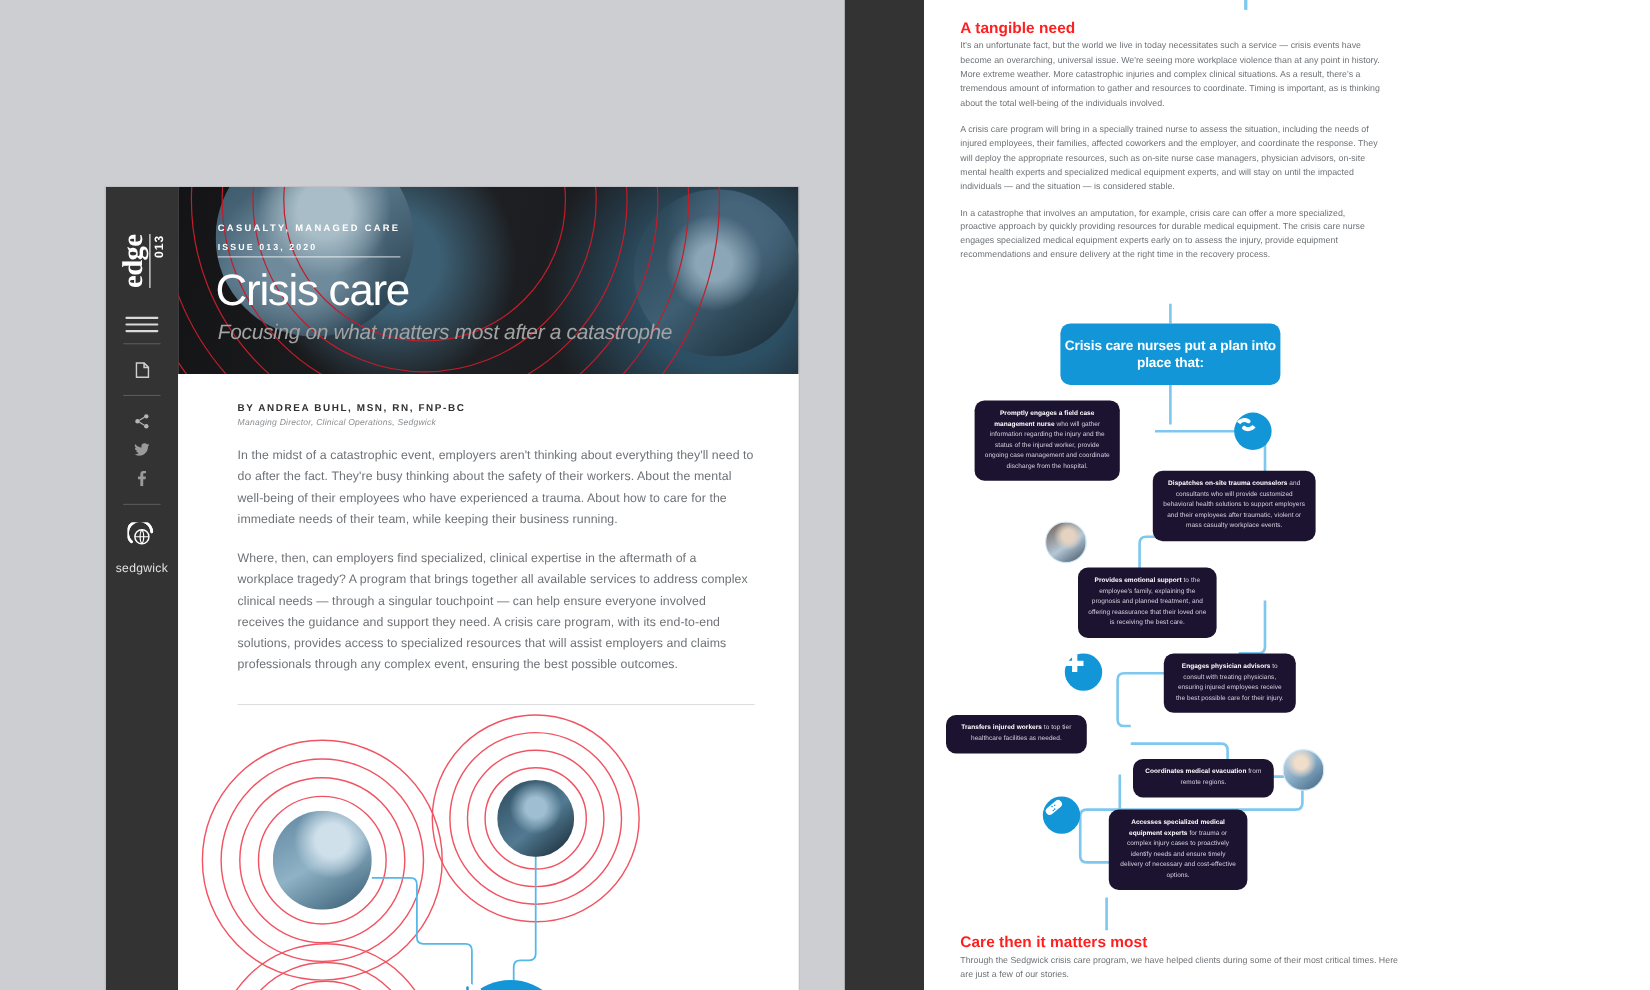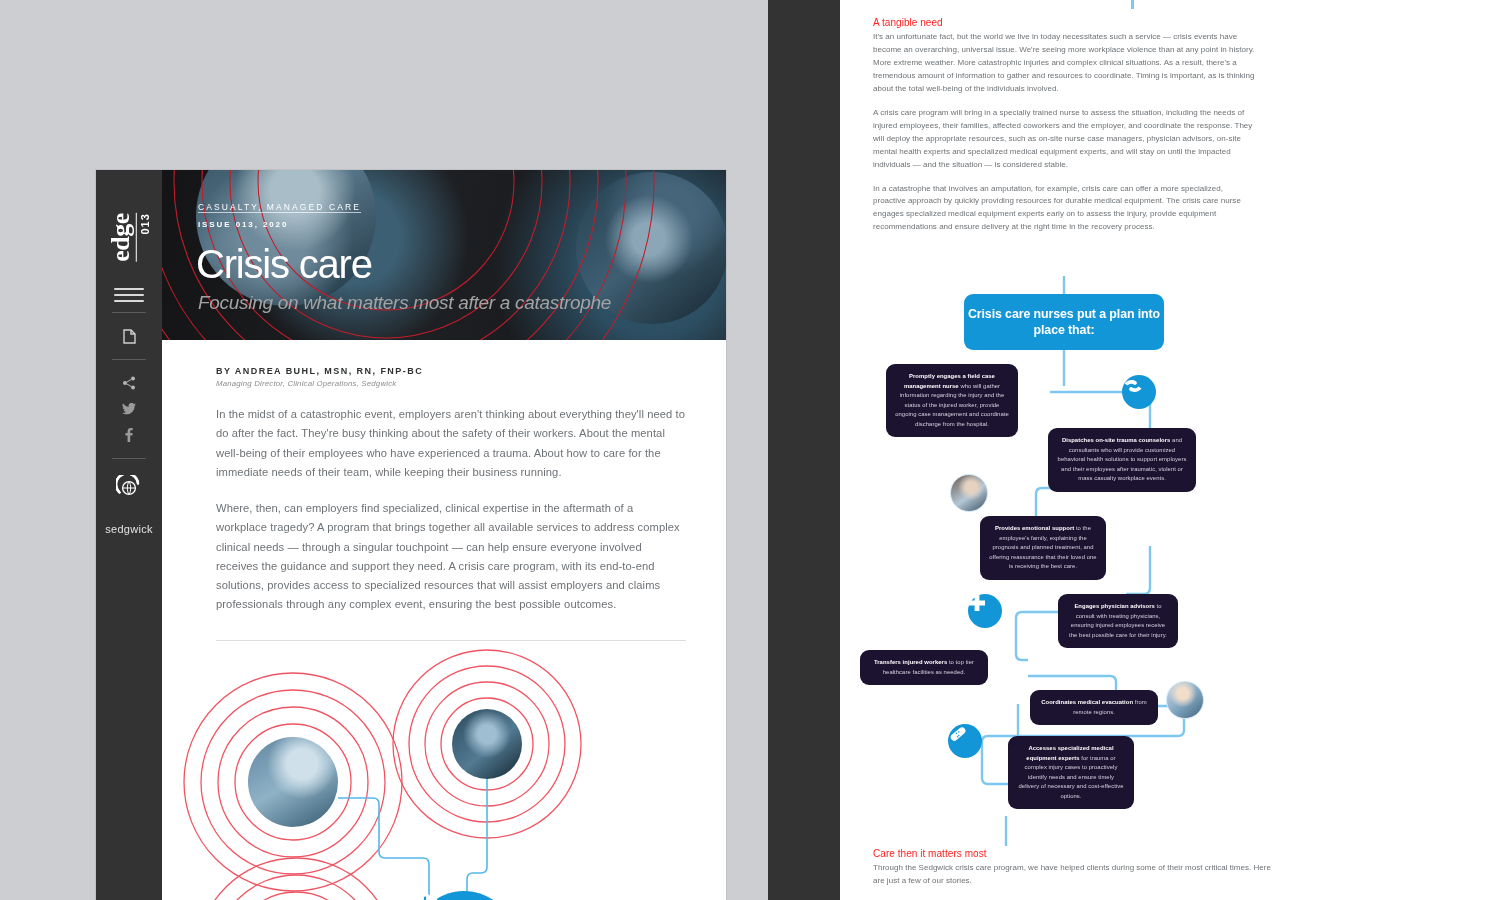--- a/index.html
+++ b/index.html
@@ -34,21 +34,21 @@
   .side-rule { width:34px; height:1px; background:#5a5a5a; margin:10px 0; }
 
   .side-icon { width:30px; height:26px; display:flex; align-items:center; justify-content:center;
                color:#bdbdbd; }
   .side-icon svg { display:block; }
 
   .hamburger { width:30px; display:flex; flex-direction:column; gap:4px; margin-top:6px; }
   .hamburger i { display:block; height:2px; background:#d9d9d9; border-radius:1px; }
 
   .sedgwick-mark { margin-top:6px; display:flex; flex-direction:column; align-items:center; }
-  .sedgwick-name { color:#e2e2e2; font-size:11px; letter-spacing:.3px; margin-top:22px;
+  .sedgwick-name { color:#e2e2e2; font-size:11px; letter-spacing:.3px; margin-top:10px;
                    font-family:"Liberation Sans", sans-serif; }
 
   
   .page { position:absolute; left:66px; top:0; width:564px; height:730px; background:#ffffff; overflow:hidden; }
 
   
   .hero { position:relative; width:564px; height:170px; background:#1a1a1c; overflow:hidden; }
   .hero-bg { position:absolute; inset:0;
              background:
                radial-gradient(circle at 34% 40%, #3c5f73 0 12%, rgba(60,95,115,0) 30%),
@@ -61,21 +61,21 @@
         radial-gradient(circle at 44% 62%, #6f8a9b 0 22%, rgba(111,138,155,0) 52%),
         linear-gradient(150deg,#32505f 0%, #557386 48%, #1d3340 100%); }
   .hero-photo.right { right:-2px; top:2px; width:152px; height:152px;
       background:
         radial-gradient(circle at 48% 44%, #8ba6b6 0 14%, rgba(139,166,182,0) 38%),
         radial-gradient(circle at 60% 26%, #46647a 0 18%, rgba(70,100,122,0) 44%),
         linear-gradient(140deg,#25404f 0%, #3e5e72 50%, #16252e 100%); }
   .hero-arcs { position:absolute; inset:0; }
 
   .hero-kicker { position:absolute; left:36px; top:32px; color:#ffffff; font-size:8.5px;
-                 font-weight:400; letter-spacing:2.1px; padding-bottom:0; border-bottom:1px solid rgba(255,255,255,.65); }
+                 font-weight:700; letter-spacing:2.1px; padding-bottom:21px; border-bottom:1px solid rgba(255,255,255,.65); }
   .hero-issue  { position:absolute; left:36px; top:50px; color:#ffffff; font-size:8px;
                  font-weight:700; letter-spacing:1.9px; }
   .hero-title  { position:absolute; left:34px; top:74px; color:#ffffff; font-size:40px; font-weight:400;
                  letter-spacing:-1.2px; line-height:1; }
   .hero-sub    { position:absolute; left:36px; top:122px; color:#a3a3a3; font-size:19px; font-style:italic;
                  font-weight:400; letter-spacing:-.3px; }
 
   
   .article { padding:26px 40px 0 54px; }
   .byline  { color:#2f3133; font-size:9px; font-weight:700; letter-spacing:1.45px; }
@@ -93,21 +93,21 @@
   .cp2 { left:290px; top:60px; width:70px; height:70px;
          background: radial-gradient(circle at 50% 36%, #9fbed1 0 16%, rgba(159,190,209,0) 42%),
                      linear-gradient(140deg,#2c4b5e 0%, #527a92 55%, #13242e 100%); }
   .phone-node { position:absolute; left:250px; top:242px; width:104px; height:104px; border-radius:50%;
                 background:#1296d8; display:flex; align-items:center; justify-content:center; }
 
   
   .rpage { position:absolute; left:840px; top:0; width:660px; height:900px; background:#ffffff; overflow:hidden; }
   .r-top-tick { position:absolute; left:291px; top:0; width:3px; height:9px; background:#7ec8ef; }
   .r-col { position:absolute; left:33px; top:17px; width:384px; }
-  .r-head { color:#ff1f1f; font-size:10px; font-weight:400; letter-spacing:.05px; }
+  .r-head { color:#ff1f1f; font-size:14px; font-weight:700; letter-spacing:.05px; }
   .r-p { color:#6e7276; font-size:8px; line-height:1.62; margin-top:3px; letter-spacing:.02px; }
   .r-p + .r-p { margin-top:11px; }
 
   .r-bottom { position:absolute; left:33px; top:848px; width:400px; }
 
   
   .flow { position:absolute; left:0; top:276px; width:774px; height:570px; }
   .flow svg { position:absolute; left:0; top:0; }
   .fbox { position:absolute; background:#1c1330; border-radius:9px; color:#d6d2e0;
           font-size:5.9px; line-height:1.62; text-align:center; padding:8px 9px; letter-spacing:.05px; }

